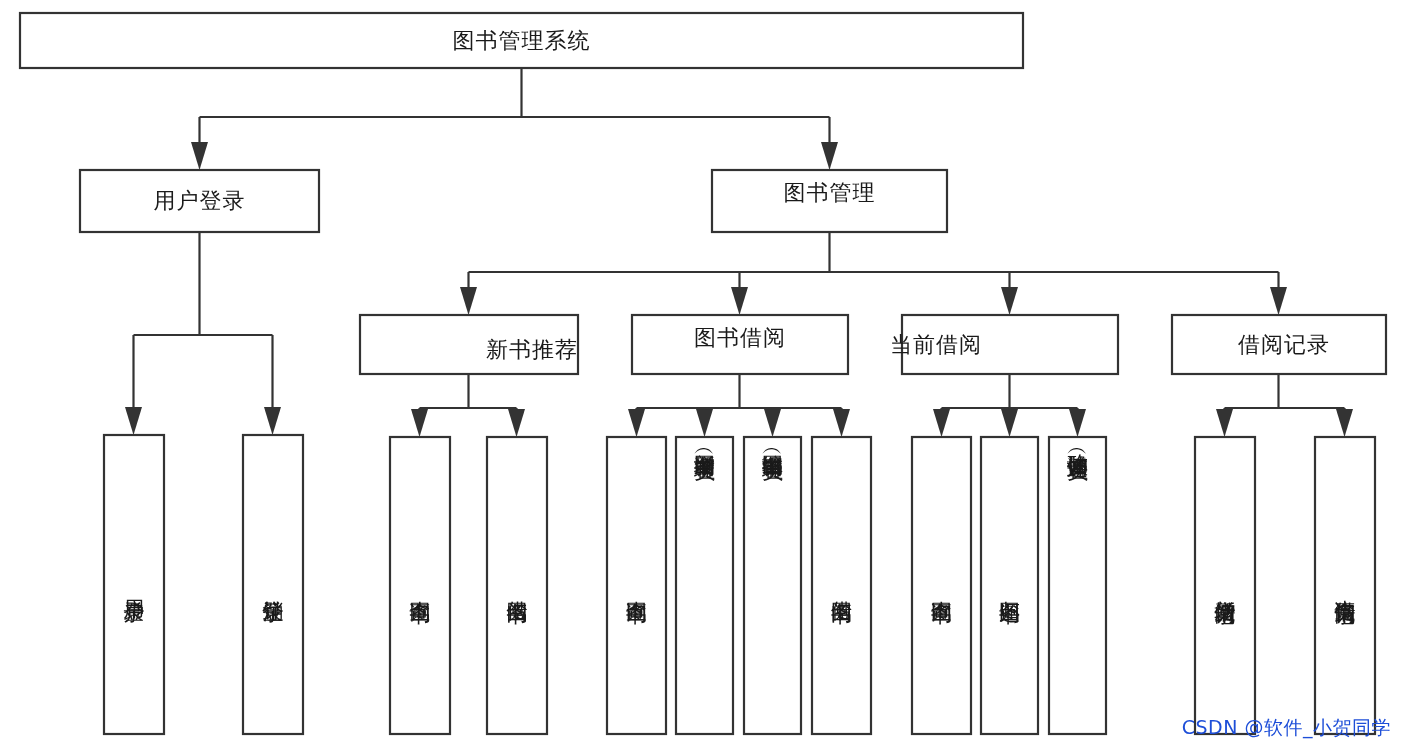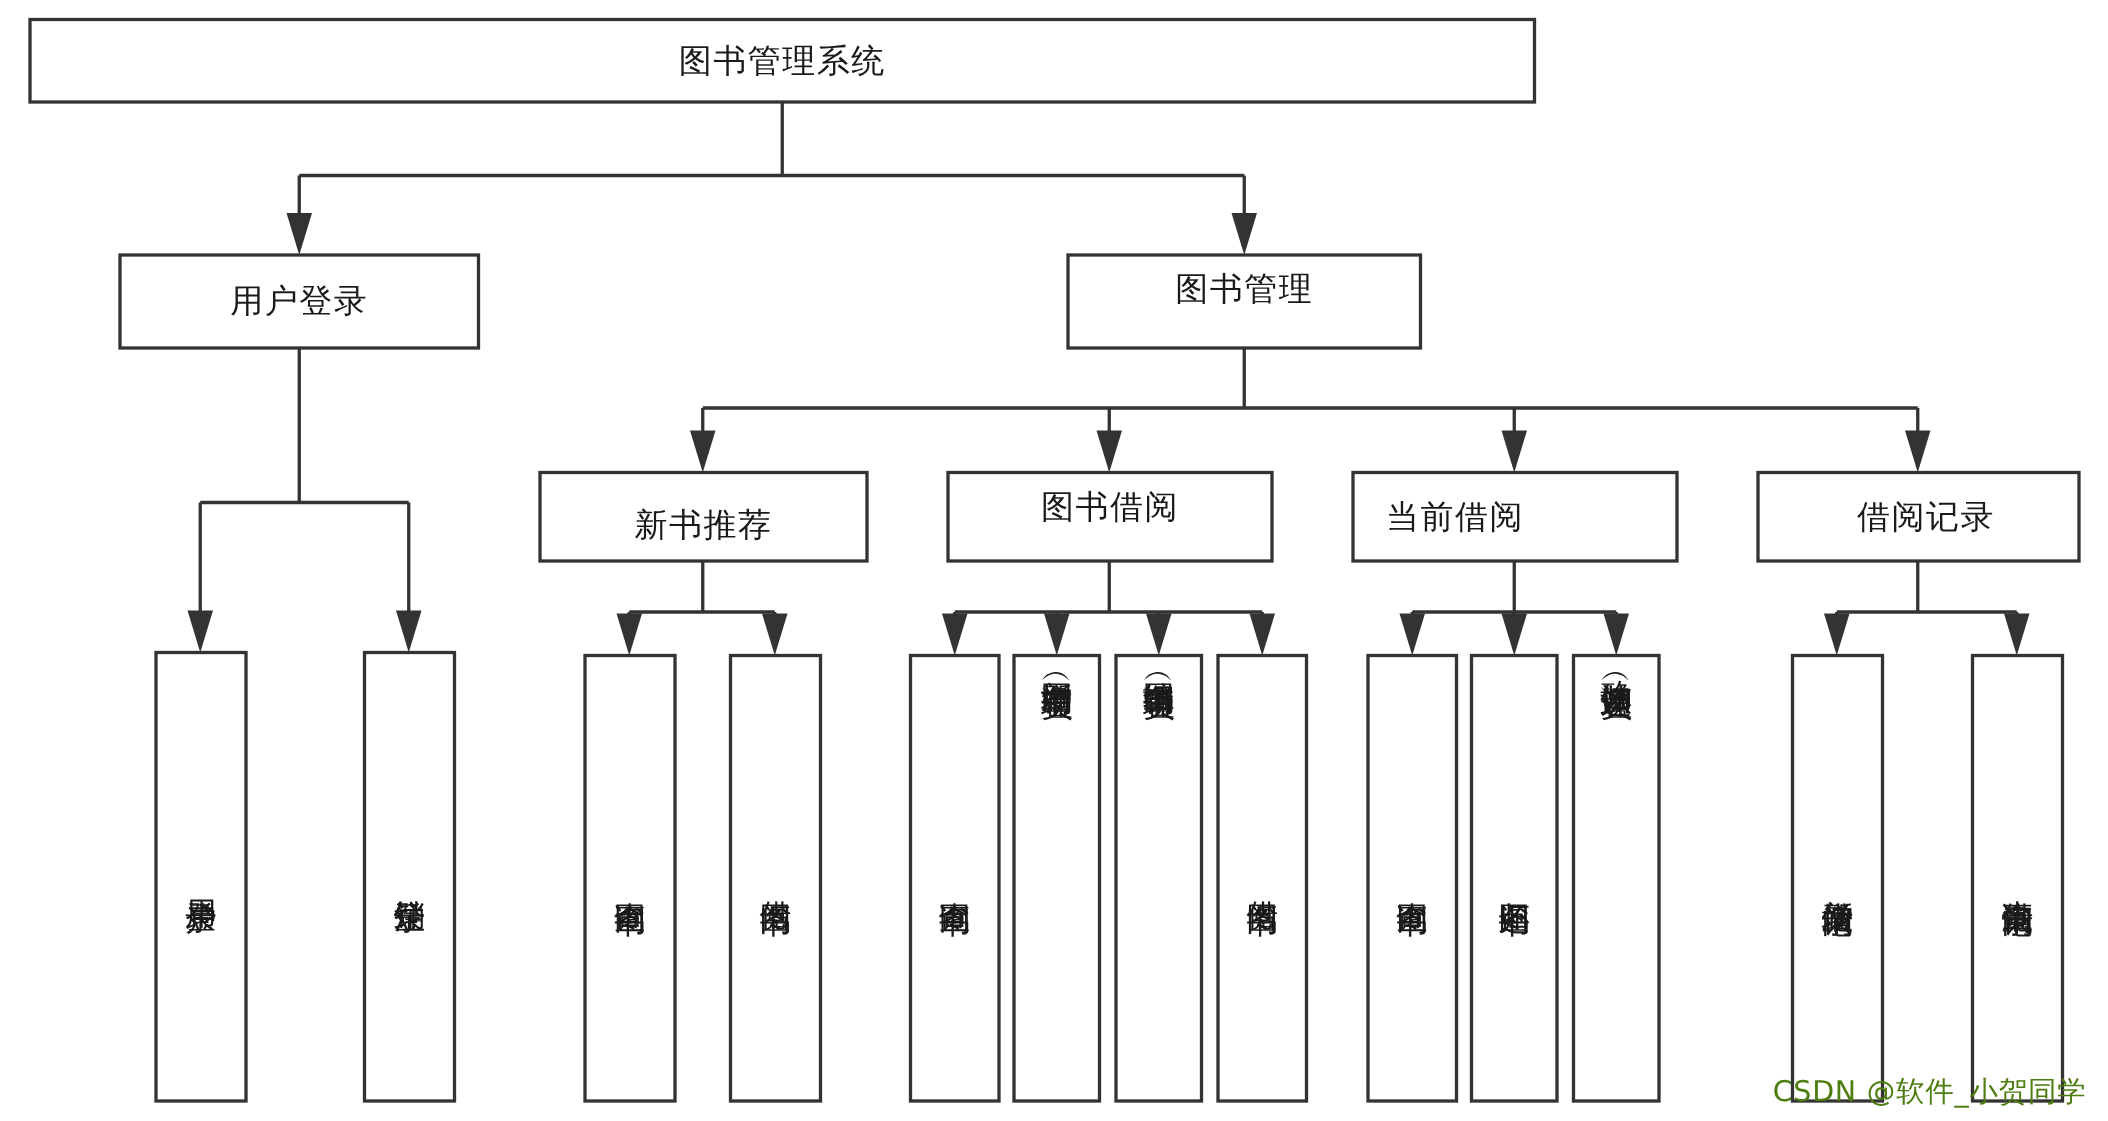--- a/index.html
+++ b/index.html
@@ -72,21 +72,21 @@
     color: #1a1a1a;
     white-space: nowrap;
     letter-spacing: 1px;
   }
   #watermark {
     position: absolute;
     right: 14px;
     bottom: 6px;
     font-family: "DejaVu Sans", "Liberation Sans", sans-serif;
     font-size: 19px;
-    color: #4d7c0f;
+    color: #1d4ed8;
     white-space: nowrap;
     letter-spacing: 0.5px;
   }
 </style>
 </head>
 <body>
 
 <div id="diagram-root">
 
   <svg id="flow" viewBox="0 0 1405 747">
@@ -191,29 +191,29 @@
   </div>
 
   <div class="h-wrap" style="left:80px; top:170px; width:239px; height:62px;">
     <span class="h-text">用户登录</span>
   </div>
 
   <div class="h-wrap" style="left:712px; top:170px; width:235px; height:45px;">
     <span class="h-text">图书管理</span>
   </div>
 
-  <div class="h-wrap" style="left:360px; top:315px; width:218px; height:69px;">
+  <div class="h-wrap" style="left:360px; top:315px; width:218px; height:69px;justify-content:flex-end;">
     <span class="h-text">新书推荐</span>
   </div>
 
   <div class="h-wrap" style="left:632px; top:315px; width:216px; height:45px;">
     <span class="h-text">图书借阅</span>
   </div>
 
-  <div class="h-wrap" style="left:884px; top:315px; width:172px; height:59px;">
+  <div class="h-wrap" style="left:850px; top:315px; width:172px; height:59px;">
     <span class="h-text">当前借阅</span>
   </div>
 
   <div class="h-wrap" style="left:1172px; top:315px; width:224px; height:59px;">
     <span class="h-text">借阅记录</span>
   </div>
 
   <div class="vert-wrap" style="left:104px; top:435px; width:60px; height:299px;">
     <span class="vert-text">用户登录</span>
   </div>

